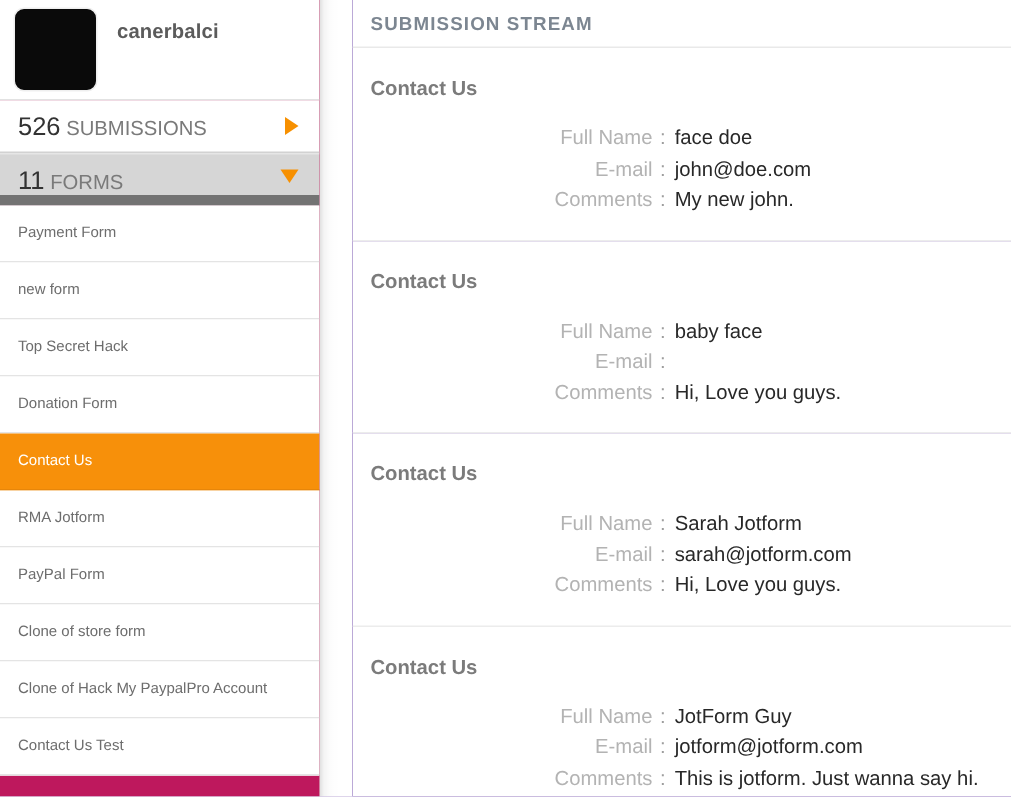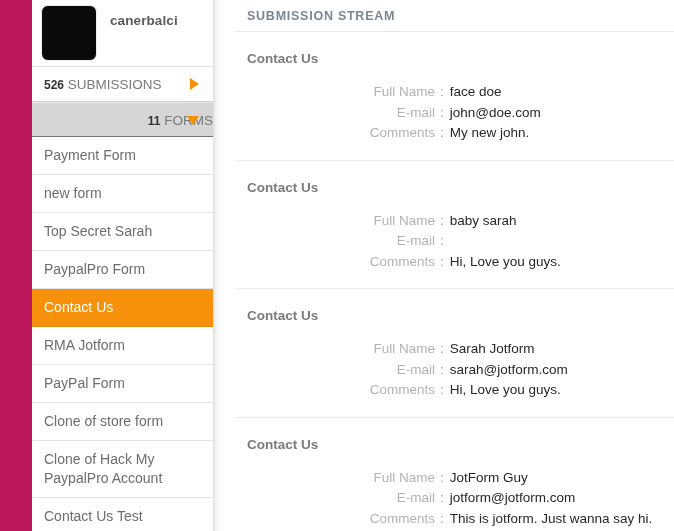--- a/index.html
+++ b/index.html
@@ -23,21 +23,20 @@
   
   #sidebar {
     position: absolute;
     left: 0;
     top: 0;
     width: 213px;
     height: 531px;
     background: #be185d;
     overflow: hidden;
     z-index: 2;
-    padding-left: 32px;
   }
 
   .sidebar-shadow {
     position: absolute;
     left: 213px;
     top: 0;
     width: 22px;
     height: 531px;
     background: linear-gradient(to right,
       rgba(0,0,0,0.13) 0px,
@@ -80,30 +79,29 @@
   .counter-row {
     position: relative;
     height: 35px;
     line-height: 35px;
     padding-left: 12px;
     font-size: 13.5px;
     color: #7a7a7a;
     border-bottom: 1px solid #d2d2d2;
   }
   .counter-row .num {
-    font-weight: bold;
+    font-weight: normal;
     color: #333333;
-    font-size: 12px;
+    font-size: 17px;
   }
   #row-submissions { background: #ffffff; }
   #row-forms {
     background: #d6d6d6;
-    border-bottom: 1px solid #737373;
+    border-bottom: 7px solid #737373;
     border-top: 1px solid #e6e6e6;
-    text-align: right;
   }
 
   .tri {
     position: absolute;
     right: 14px;
     top: 50%;
     width: 0;
     height: 0;
   }
   .tri-right {
@@ -118,21 +116,21 @@
     border-right: 6px solid transparent;
     border-top: 9px solid #f79000;
   }
 
   
   #form-list { background: #ffffff; }
   .form-item {
     position: relative;
     min-height: 37px;
     padding: 9px 14px 9px 12px;
-    font-size: 14px;
+    font-size: 10px;
     line-height: 19px;
     color: #6d6d6d;
     background: #ffffff;
     border-bottom: 1px solid #e4e4e4;
     white-space: normal;
   }
   .form-item.active {
     background: #f7900a;
     color: #ffffff;
     border-bottom: 1px solid #e7860a;
@@ -218,22 +216,22 @@
 
     <div id="row-forms" class="counter-row">
       <span class="num">11</span>
       <span>FORMS</span>
       <span class="tri tri-down"></span>
     </div>
 
     <div id="form-list">
       <div class="form-item">Payment Form</div>
       <div class="form-item">new form</div>
-      <div class="form-item">Top Secret Sarah</div>
-      <div class="form-item">PaypalPro Form</div>
+      <div class="form-item">Top Secret Hack</div>
+      <div class="form-item">Donation Form</div>
       <div class="form-item active">Contact Us</div>
       <div class="form-item">RMA Jotform</div>
       <div class="form-item">PayPal Form</div>
       <div class="form-item">Clone of store form</div>
       <div class="form-item">Clone of Hack My PaypalPro Account</div>
       <div class="form-item">Contact Us Test</div>
     </div>
   </div>
 
   <div class="sidebar-shadow"></div>
@@ -259,21 +257,21 @@
         <span class="field-colon">:</span>
         <span class="field-value">My new john.</span>
       </div>
     </div>
 
     <div class="submission">
       <div class="sub-title">Contact Us</div>
       <div class="field-row">
         <span class="field-label">Full Name</span>
         <span class="field-colon">:</span>
-        <span class="field-value">baby sarah</span>
+        <span class="field-value">baby face</span>
       </div>
       <div class="field-row">
         <span class="field-label">E-mail</span>
         <span class="field-colon">:</span>
       </div>
       <div class="field-row">
         <span class="field-label">Comments</span>
         <span class="field-colon">:</span>
         <span class="field-value">Hi, Love you guys.</span>
       </div>

